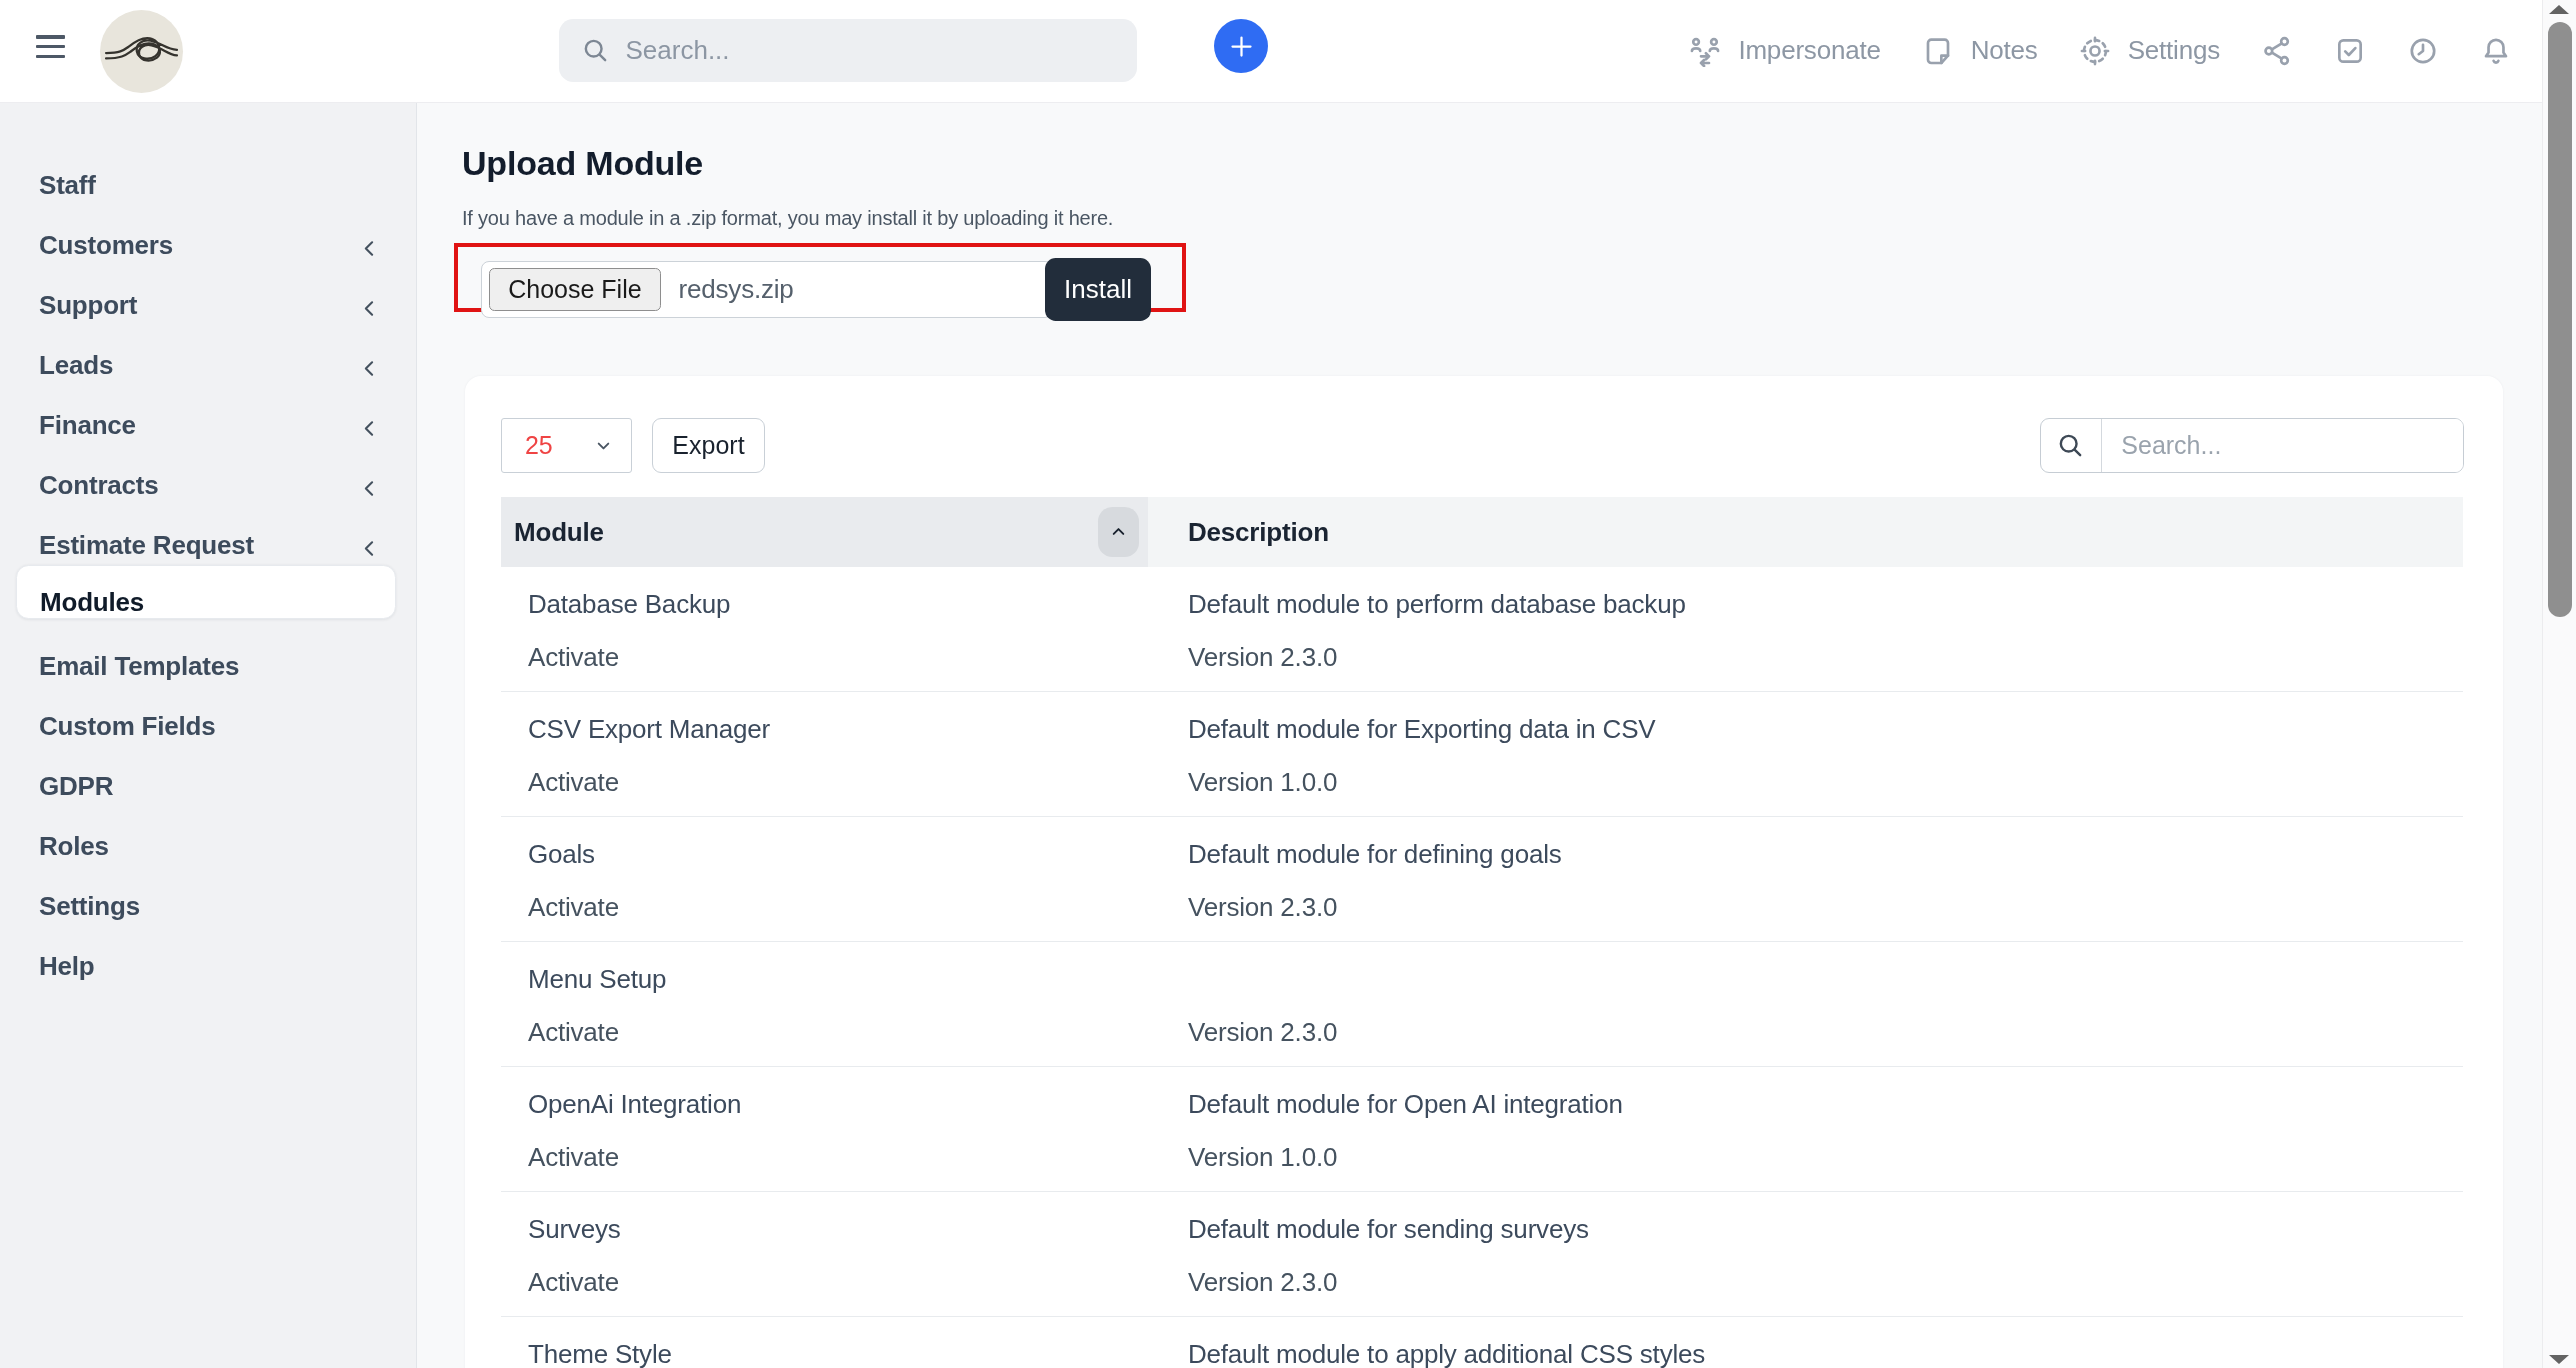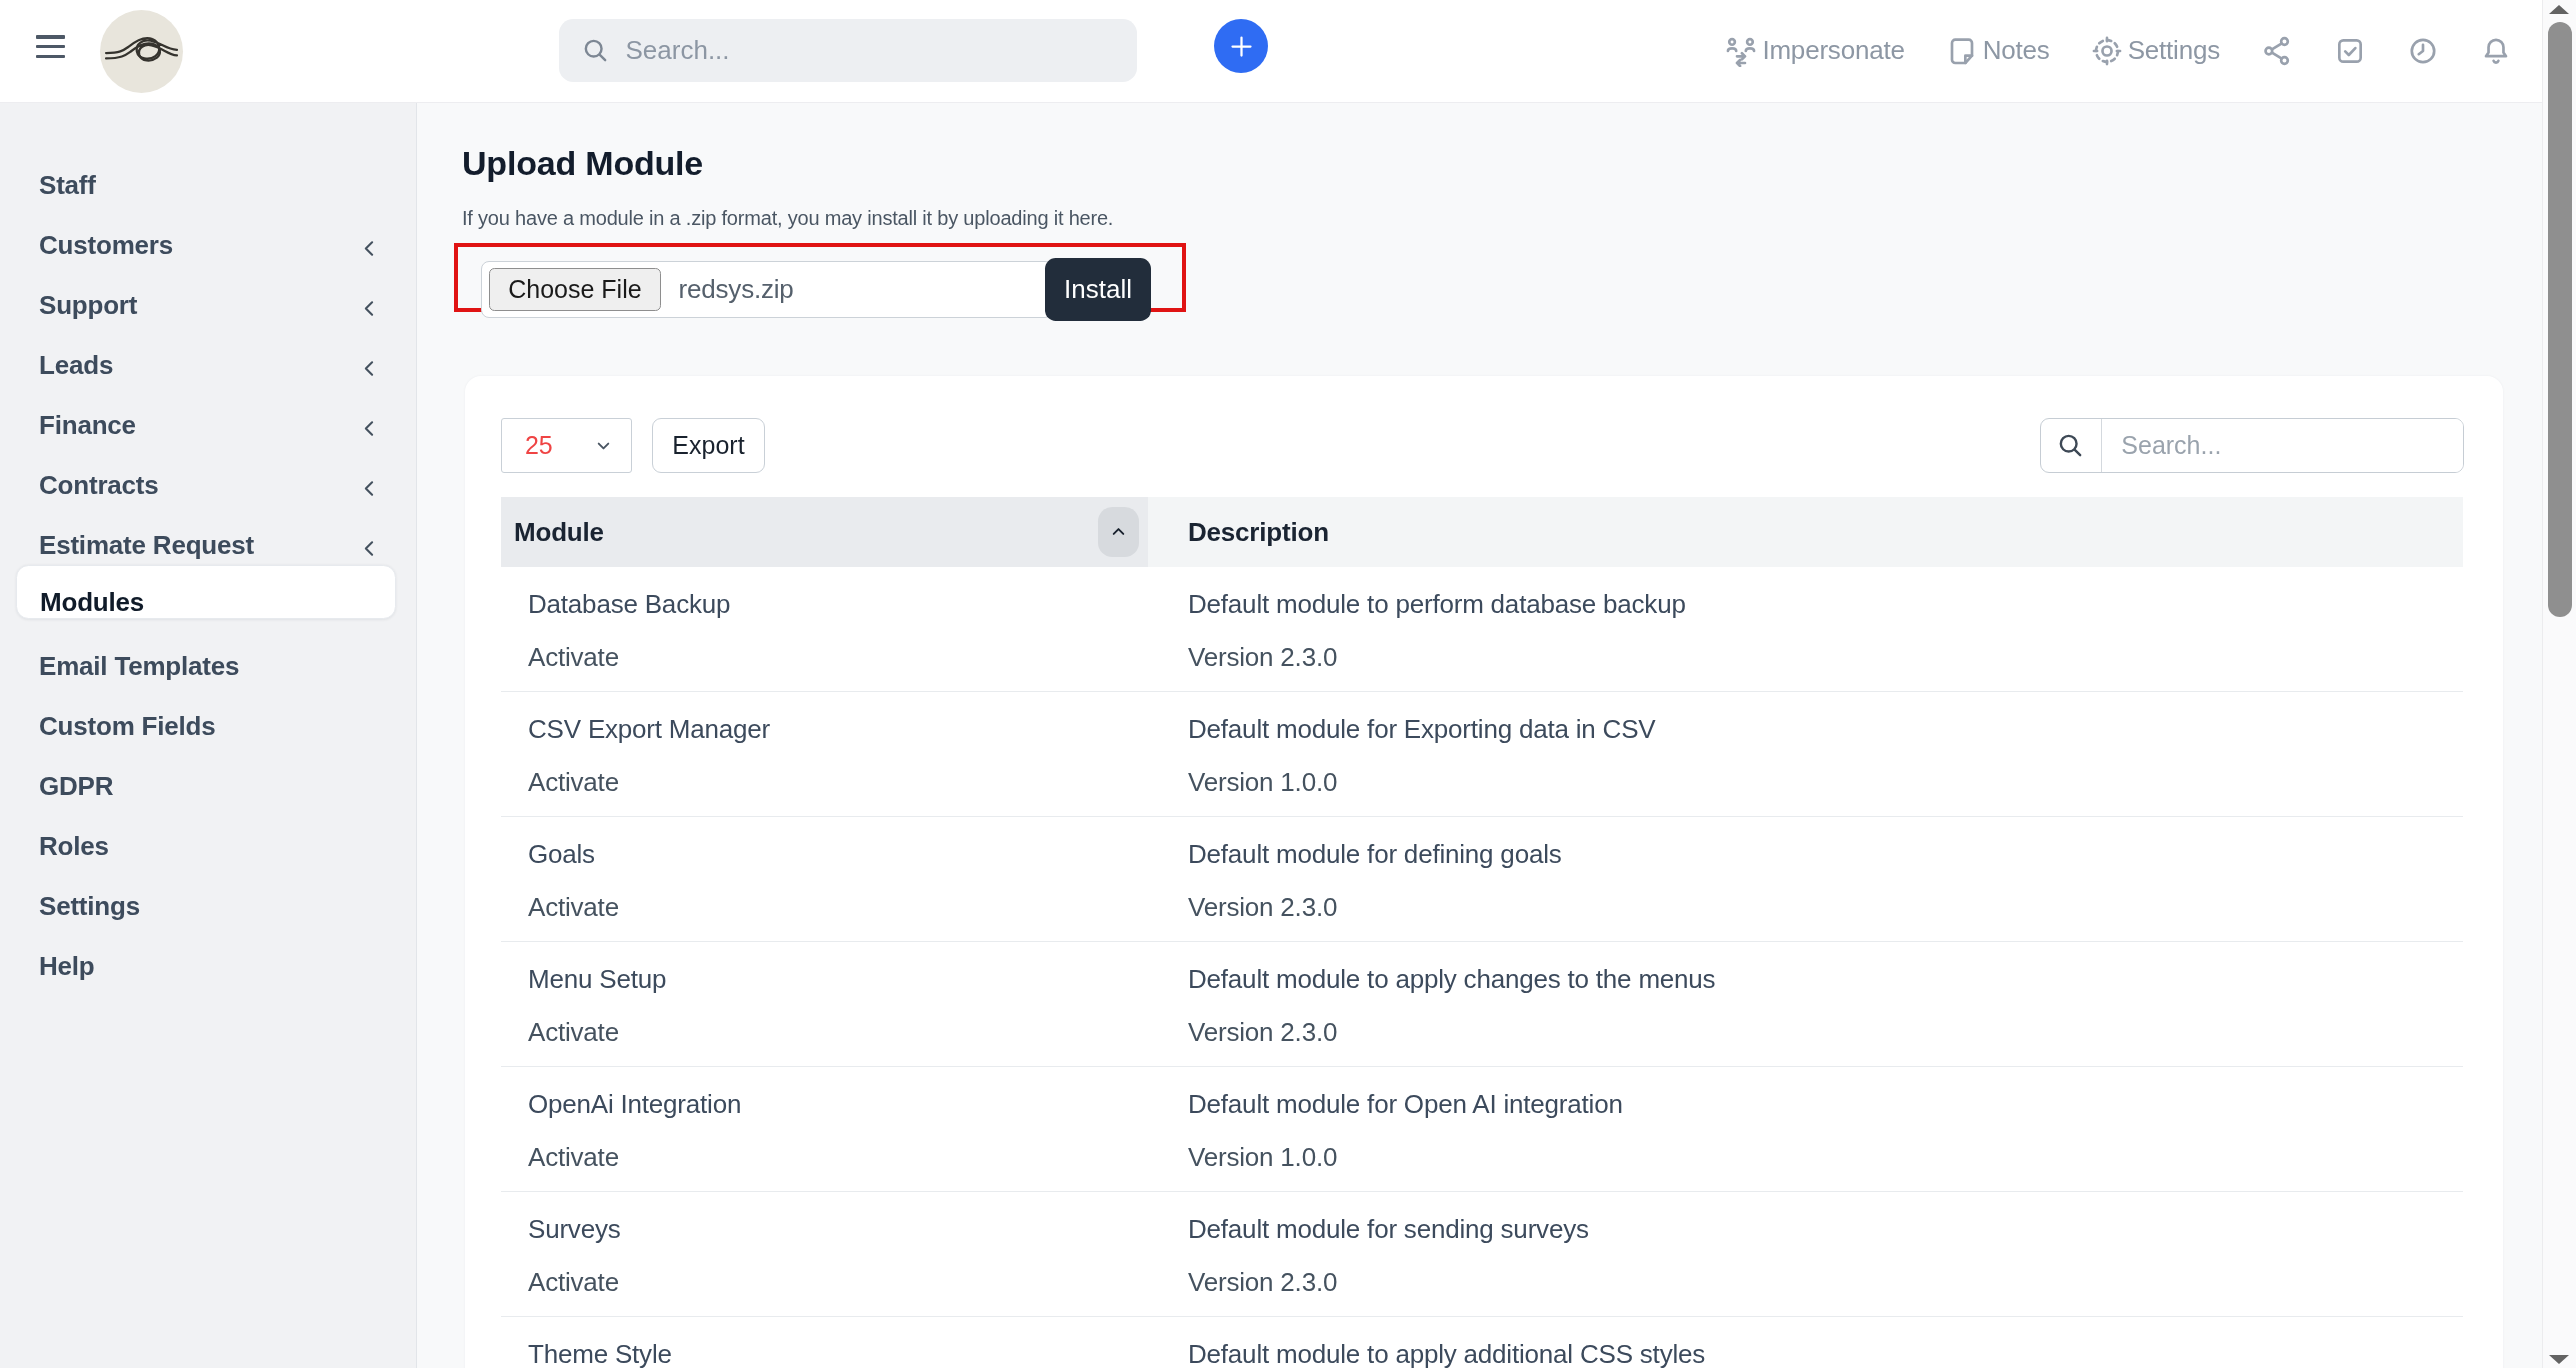--- a/index.html
+++ b/index.html
@@ -18,21 +18,21 @@
   .top-search { position:absolute; left:559px; top:19px; width:578px; height:63px; background:#edeff2;
                 border-radius:14.3px; display:flex; align-items:center; padding:0 21.5px; }
   .top-search svg { width:29px; height:29px; stroke:#7d8794; flex:0 0 auto; }
   .top-search input { border:0; outline:0; background:transparent; font-family:inherit;
                       font-size:26px; color:#49545f; margin-left:16px; width:100%; }
   .top-search input::placeholder { color:#8c96a3; }
   .plus-btn { position:absolute; left:1214px; top:19px; width:54px; height:54px; border-radius:50%;
               background:#2f6cf3; border:0; display:flex; align-items:center; justify-content:center; cursor:pointer; }
   .plus-btn svg { width:27px; height:27px; stroke:#ffffff; }
   .top-actions { position:absolute; right:30px; top:0; height:101px; display:flex; align-items:center; gap:41px; }
-  .top-action { display:flex; align-items:center; gap:5px; color:#8d97a4; font-size:26px; cursor:pointer; }
+  .top-action { display:flex; align-items:center; gap:17px; color:#8d97a4; font-size:26px; cursor:pointer; }
   .top-action svg, .top-iconbtn svg { width:32px; height:32px; stroke:#99a1ad; }
   .top-iconbtn { display:flex; align-items:center; cursor:pointer; }
 
   
   .sidebar { position:absolute; left:0; top:103px; width:417px; height:1266px; background:#f1f2f4;
              border-right:1.8px solid #e2e5e9; z-index:10; }
   .side-head { display:flex; align-items:center; justify-content:space-between; padding:34px 34px 0 39px; }
   .side-title { font-size:28px; font-weight:700; color:#1b2533; }
   .side-close { width:29px; height:29px; cursor:pointer; }
   .side-close svg { width:29px; height:29px; stroke:#4a5766; }
@@ -340,21 +340,20 @@
                 <span class="line1">Default module for defining goals</span>
                 <span class="line2">Version 2.3.0</span>
               </div>
             </div>
             <div class="t-row">
               <div class="t-cell mod">
                 <span class="line1">Menu Setup</span>
                 <span class="line2 activate">Activate</span>
               </div>
               <div class="t-cell desc">
-                <span class="line1">Default module to apply changes to the menus</span>
                 <span class="line2">Version 2.3.0</span>
               </div>
             </div>
             <div class="t-row">
               <div class="t-cell mod">
                 <span class="line1">OpenAi Integration</span>
                 <span class="line2 activate">Activate</span>
               </div>
               <div class="t-cell desc">
                 <span class="line1">Default module for Open AI integration</span>

